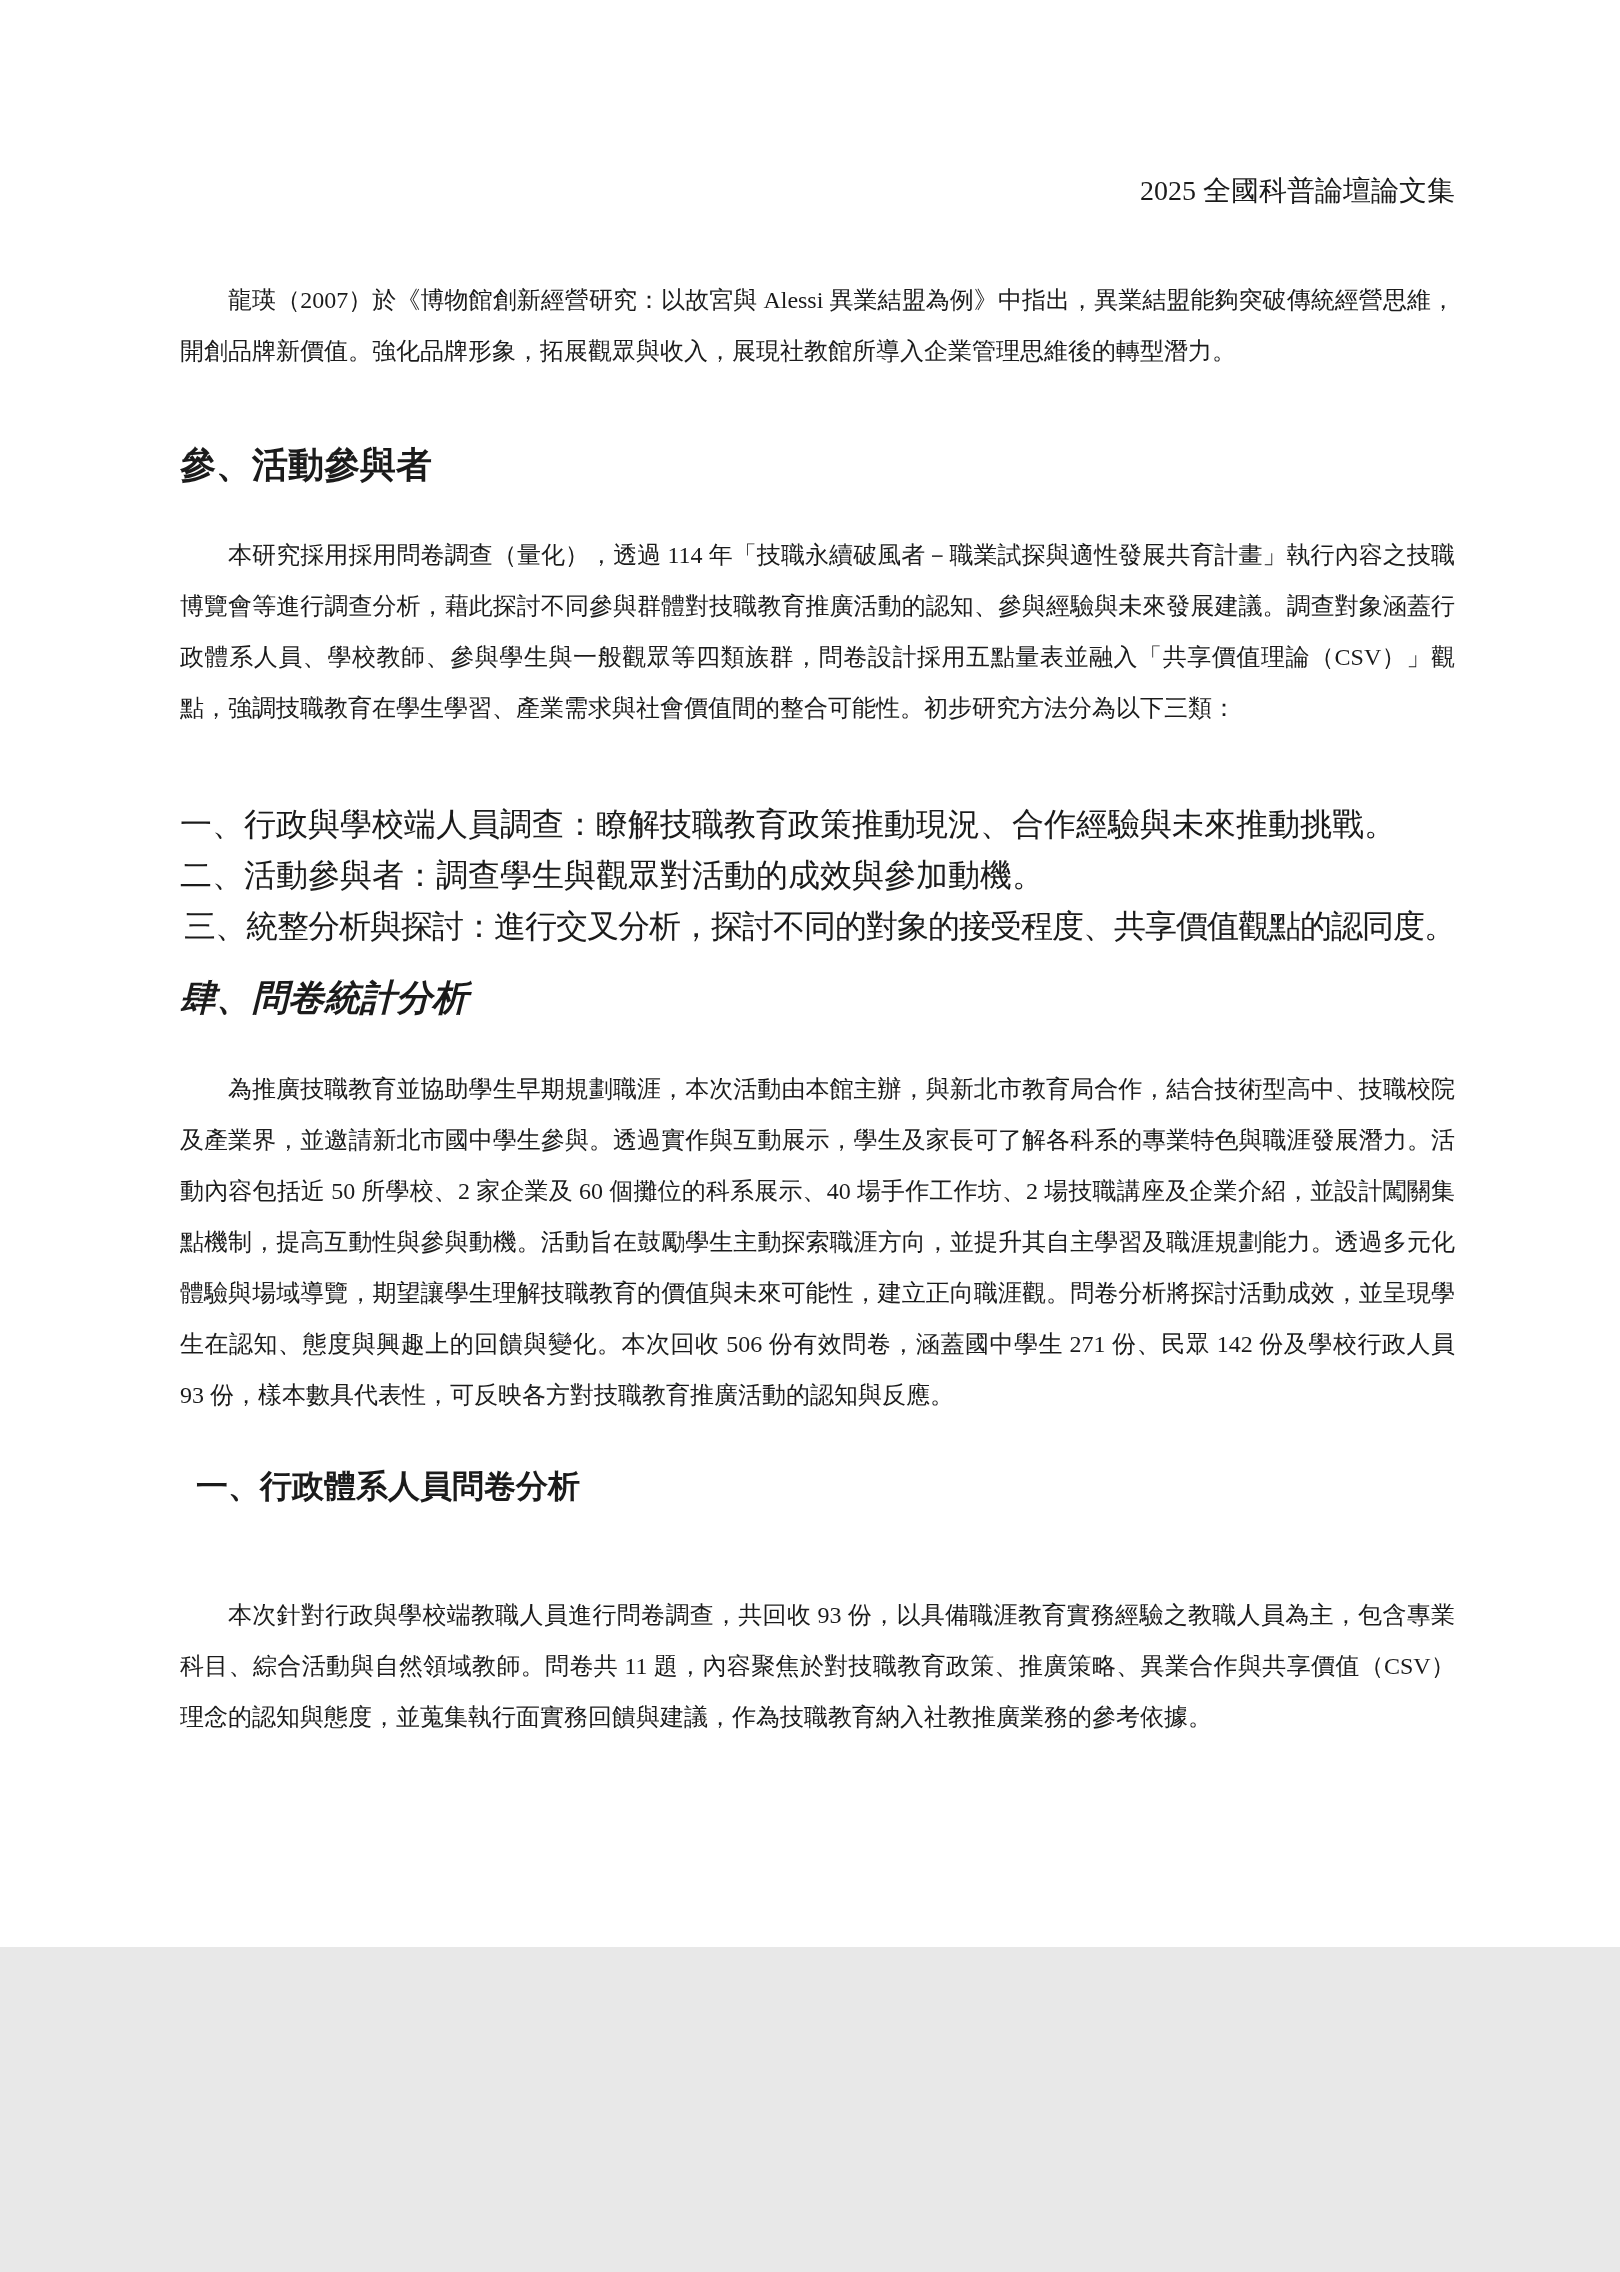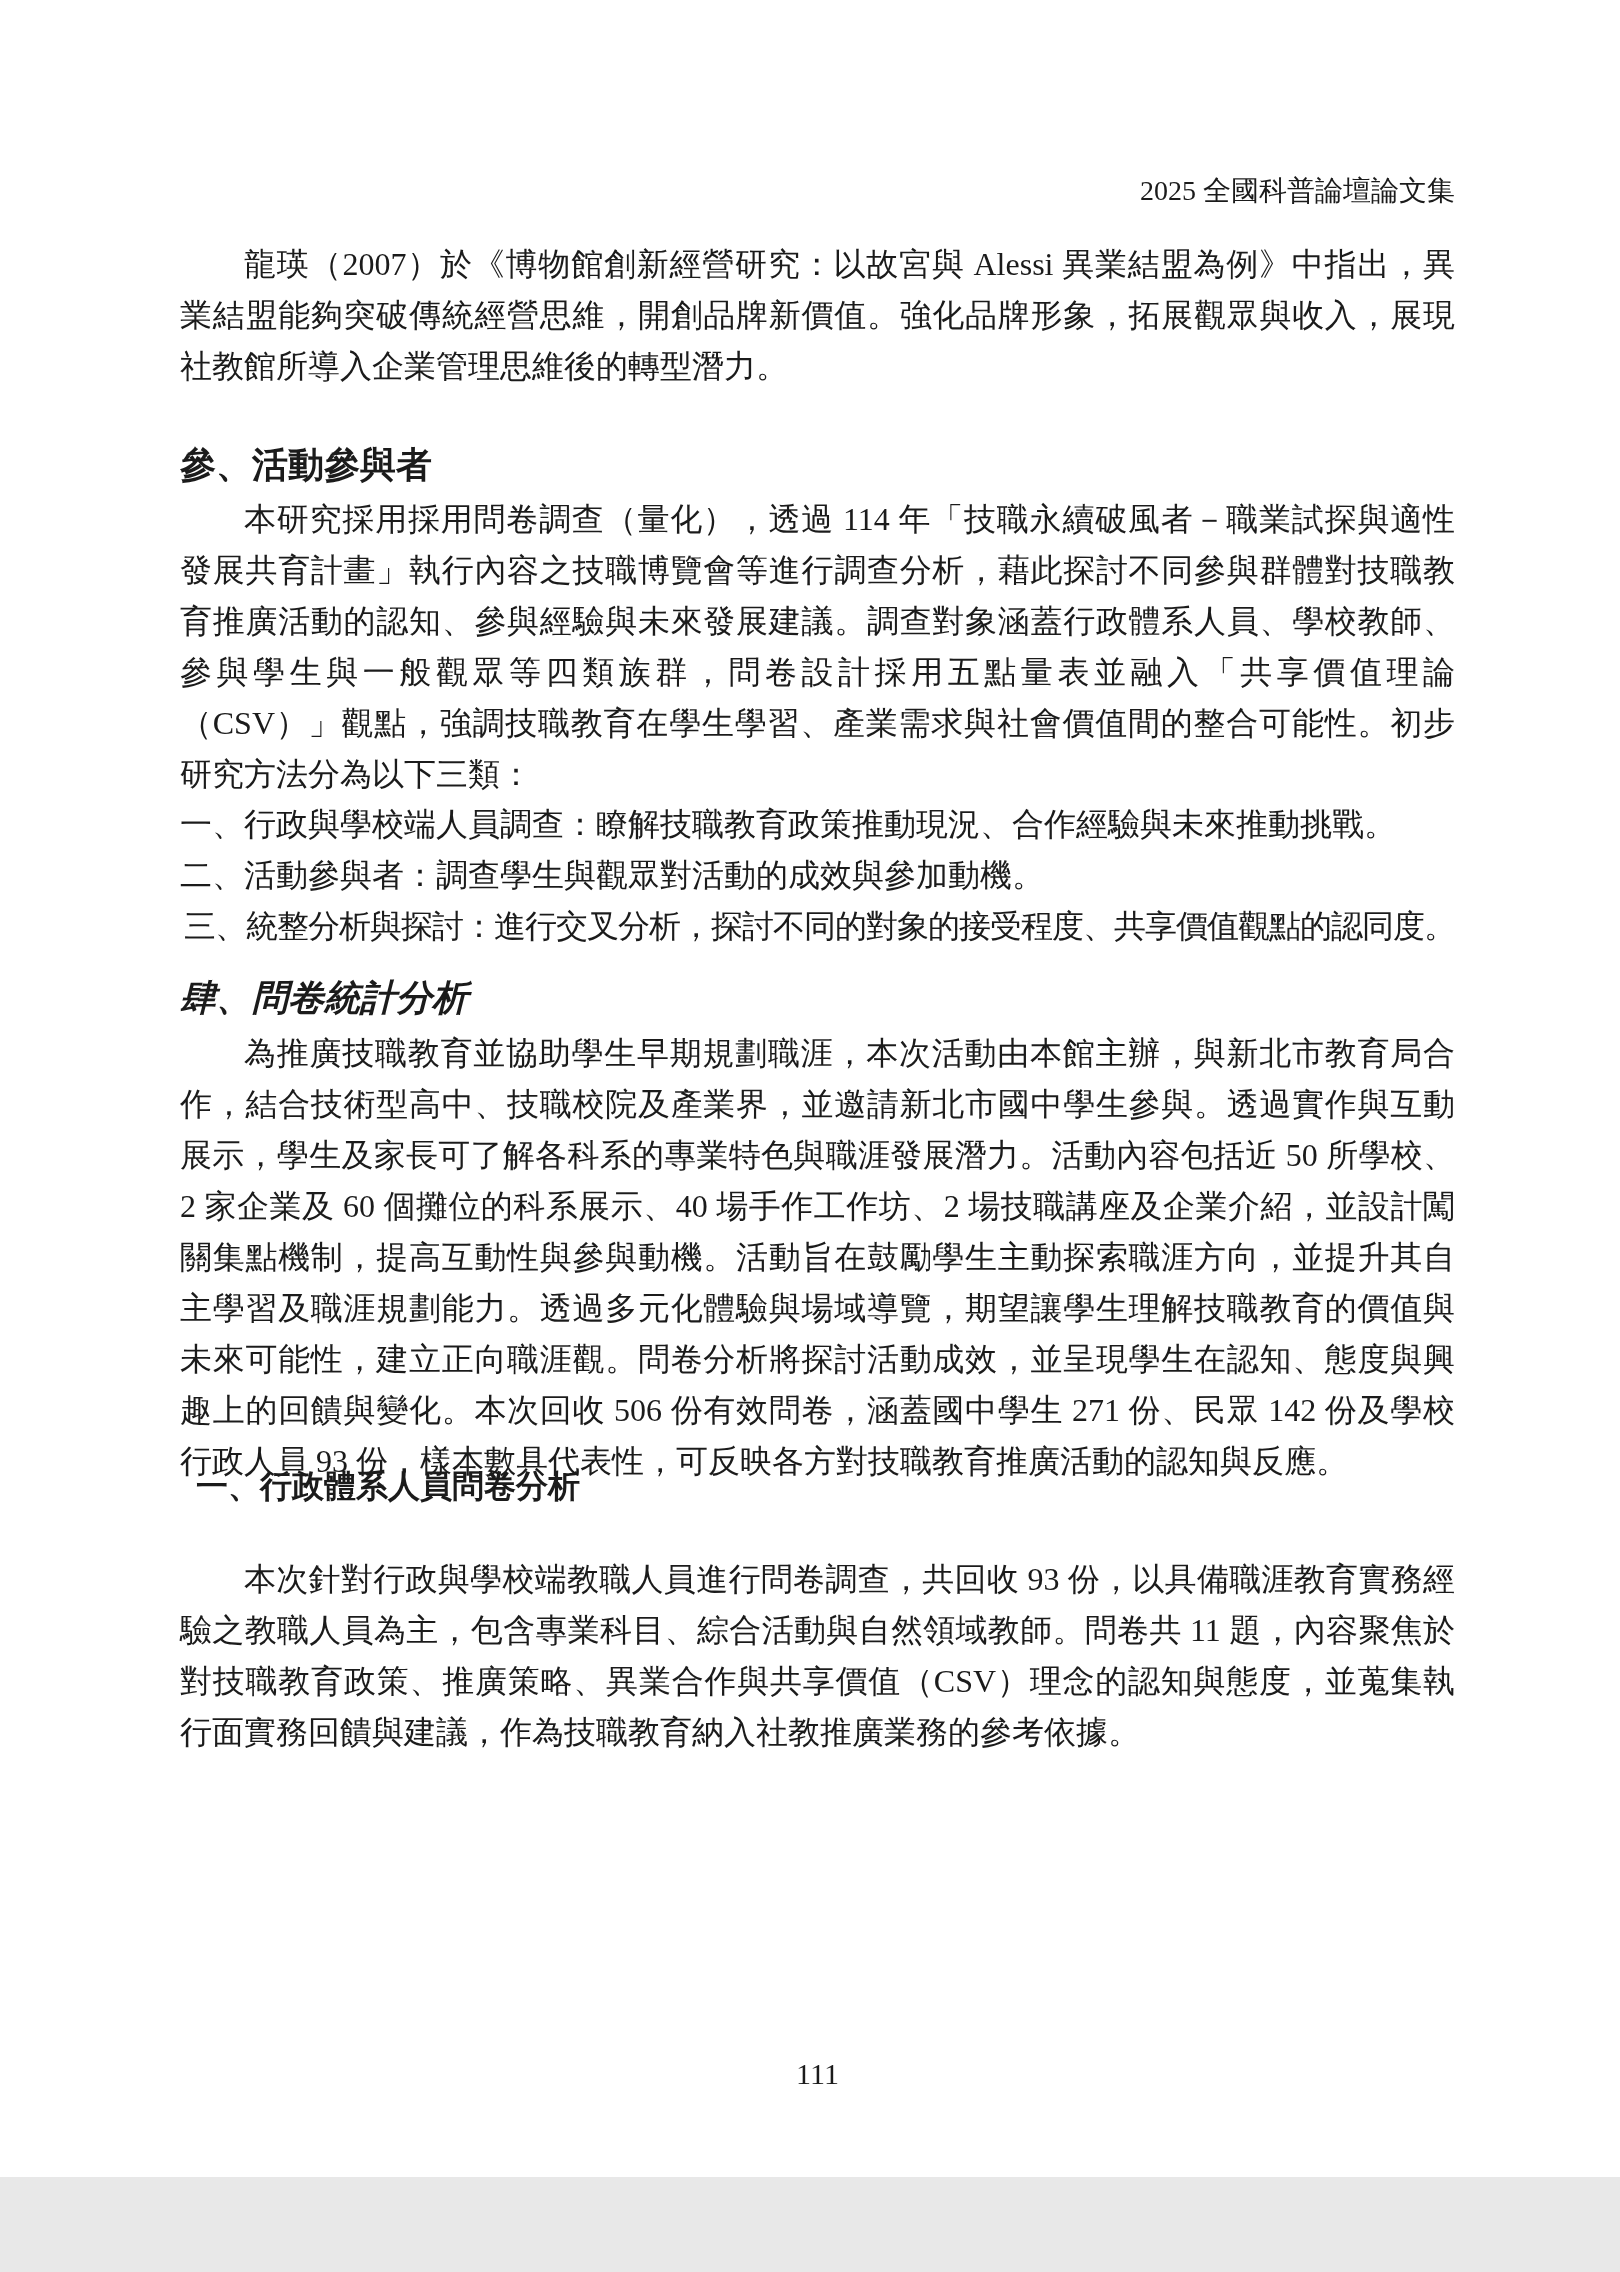--- a/index.html
+++ b/index.html
@@ -3,43 +3,44 @@
 <meta charset="utf-8">
 <style>
   html, body {
     margin: 0;
     padding: 0;
     background: #e8e8e8;
   }
   .page {
     position: relative;
     width: 1620px;
-    height: 2177px;
+    height: 1947px;
     margin: 0 auto;
     background: #ffffff;
     color: #1b1b1b;
     font-family: "Liberation Serif", "DejaVu Serif", serif;
     overflow: hidden;
   }
   .block {
     position: absolute;
     left: 180px;
     width: 1275px;
   }
   .running-head {
     top: 170px;
     text-align: right;
     font-size: 28px;
     line-height: 41px;
   }
   .body-text {
-    font-size: 32px;
+    font-size: 24px;
     line-height: 51px;
     text-align: justify;
     text-justify: inter-character;
+    margin-top: 36px;
   }
   .indent {
     text-indent: 2em;
   }
   .intro-para   { top: 239px; }
   .h-methods    { top: 440px; }
   .methods-para { top: 494px; }
   .list-block   { top: 799px; }
   .h-survey     { top: 973px; font-style: italic; }
   .survey-para  { top: 1028px; }

